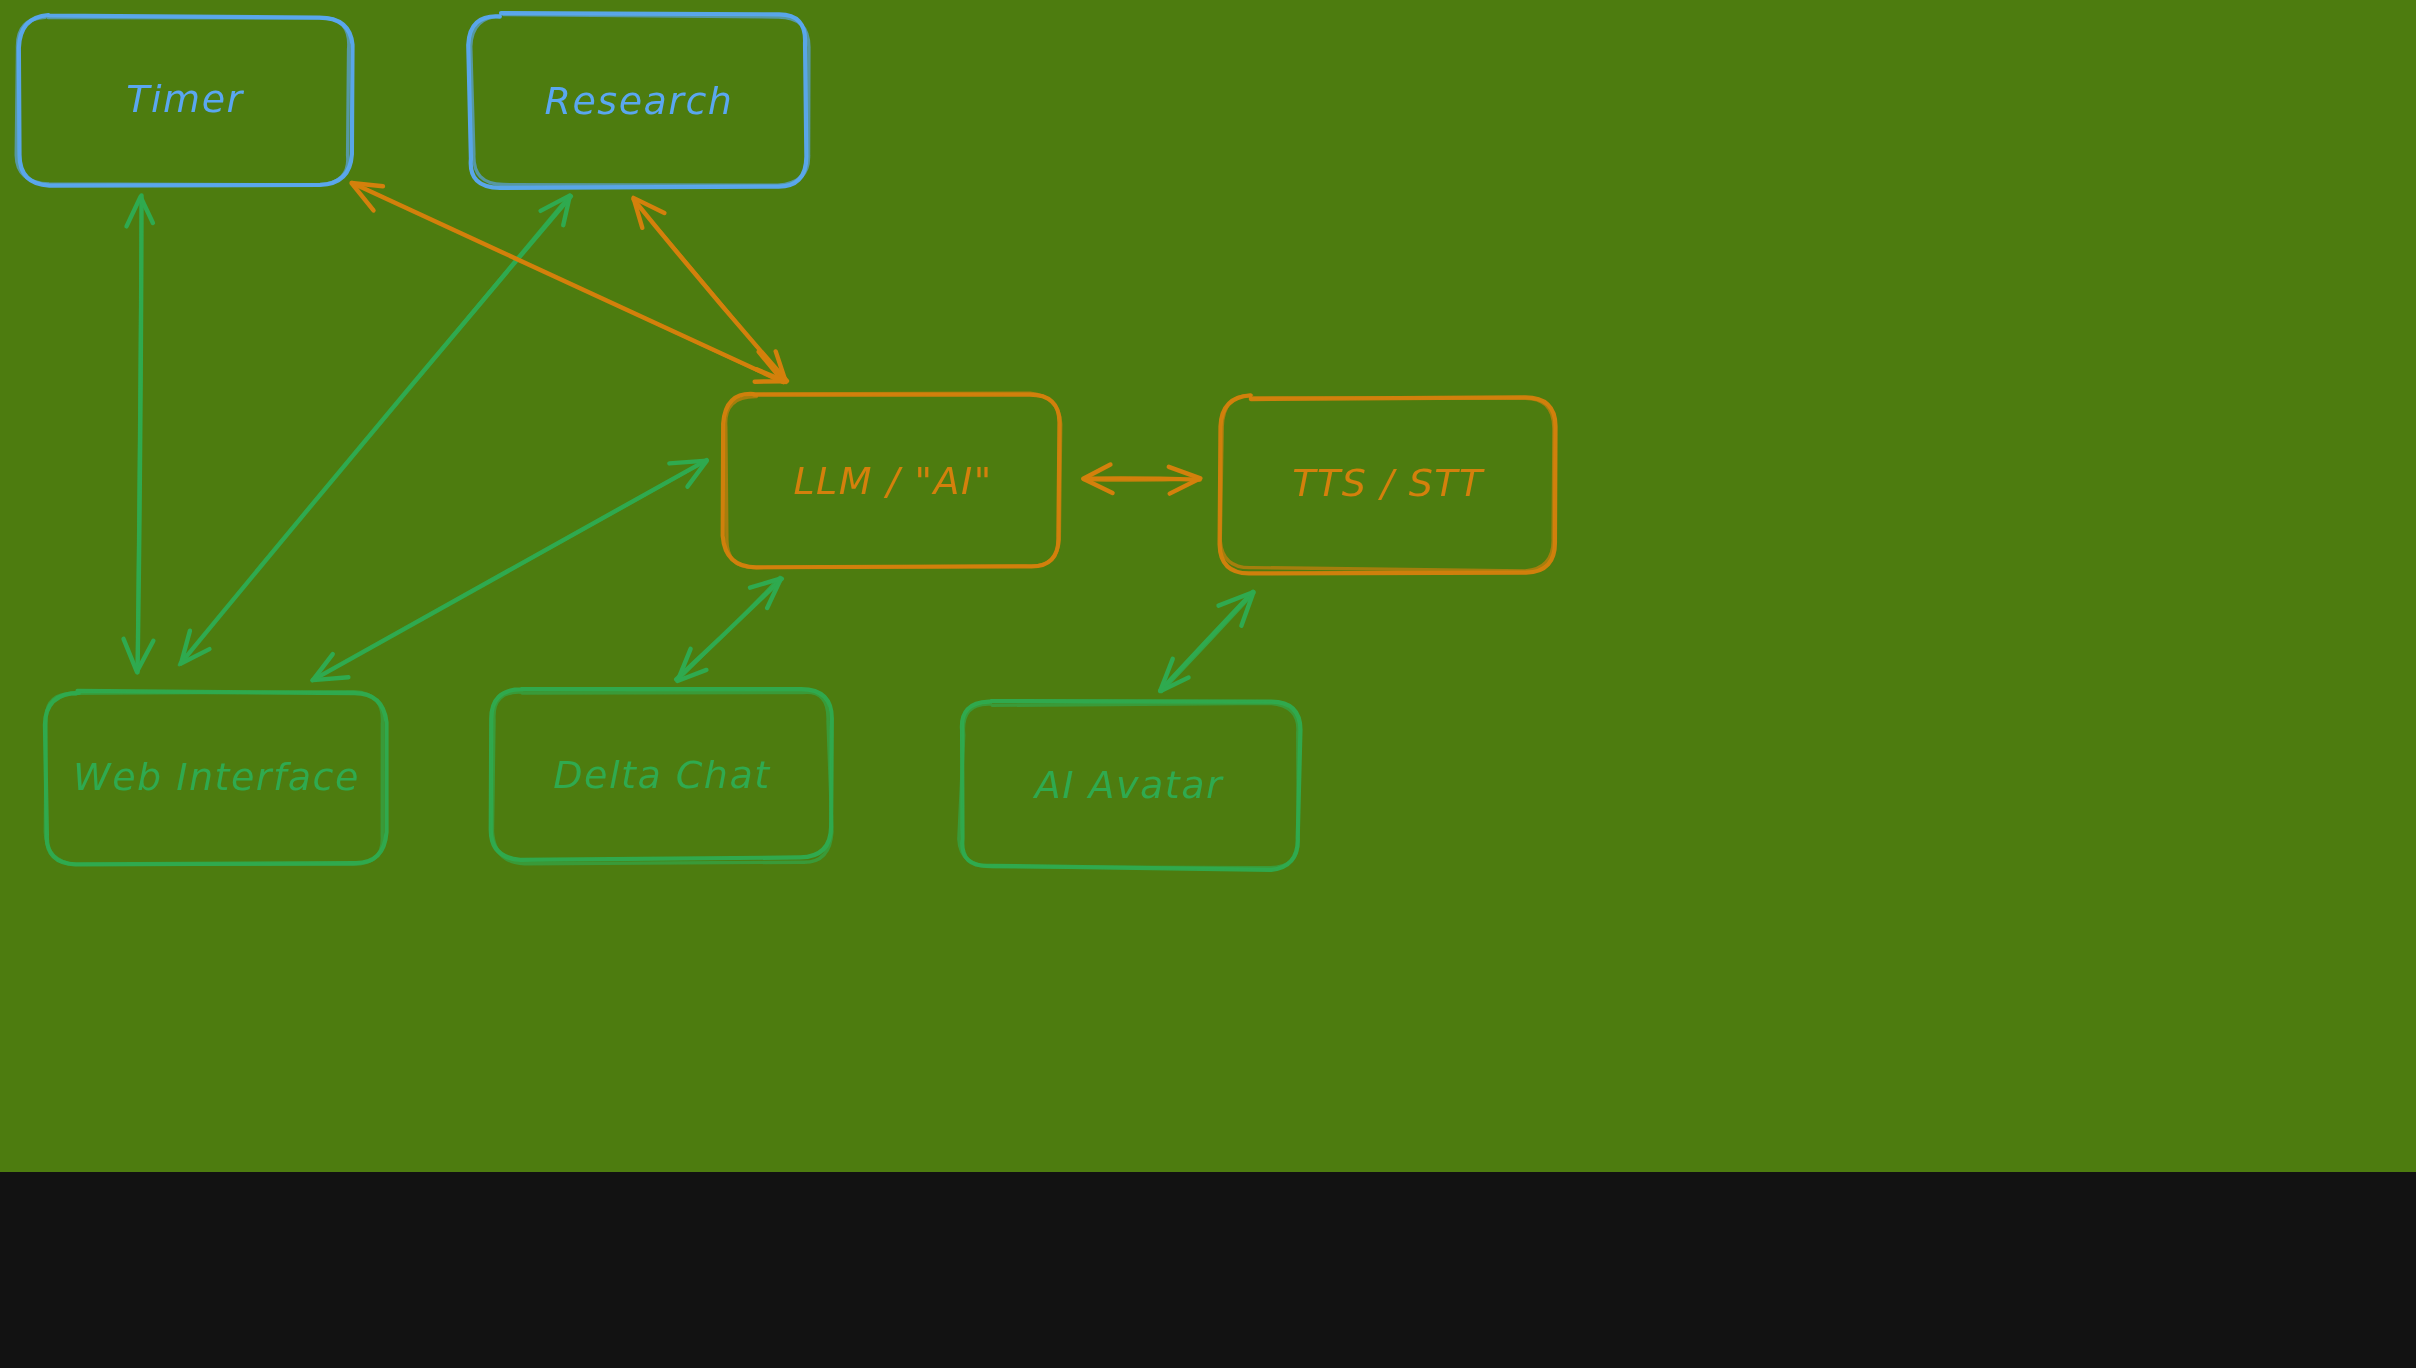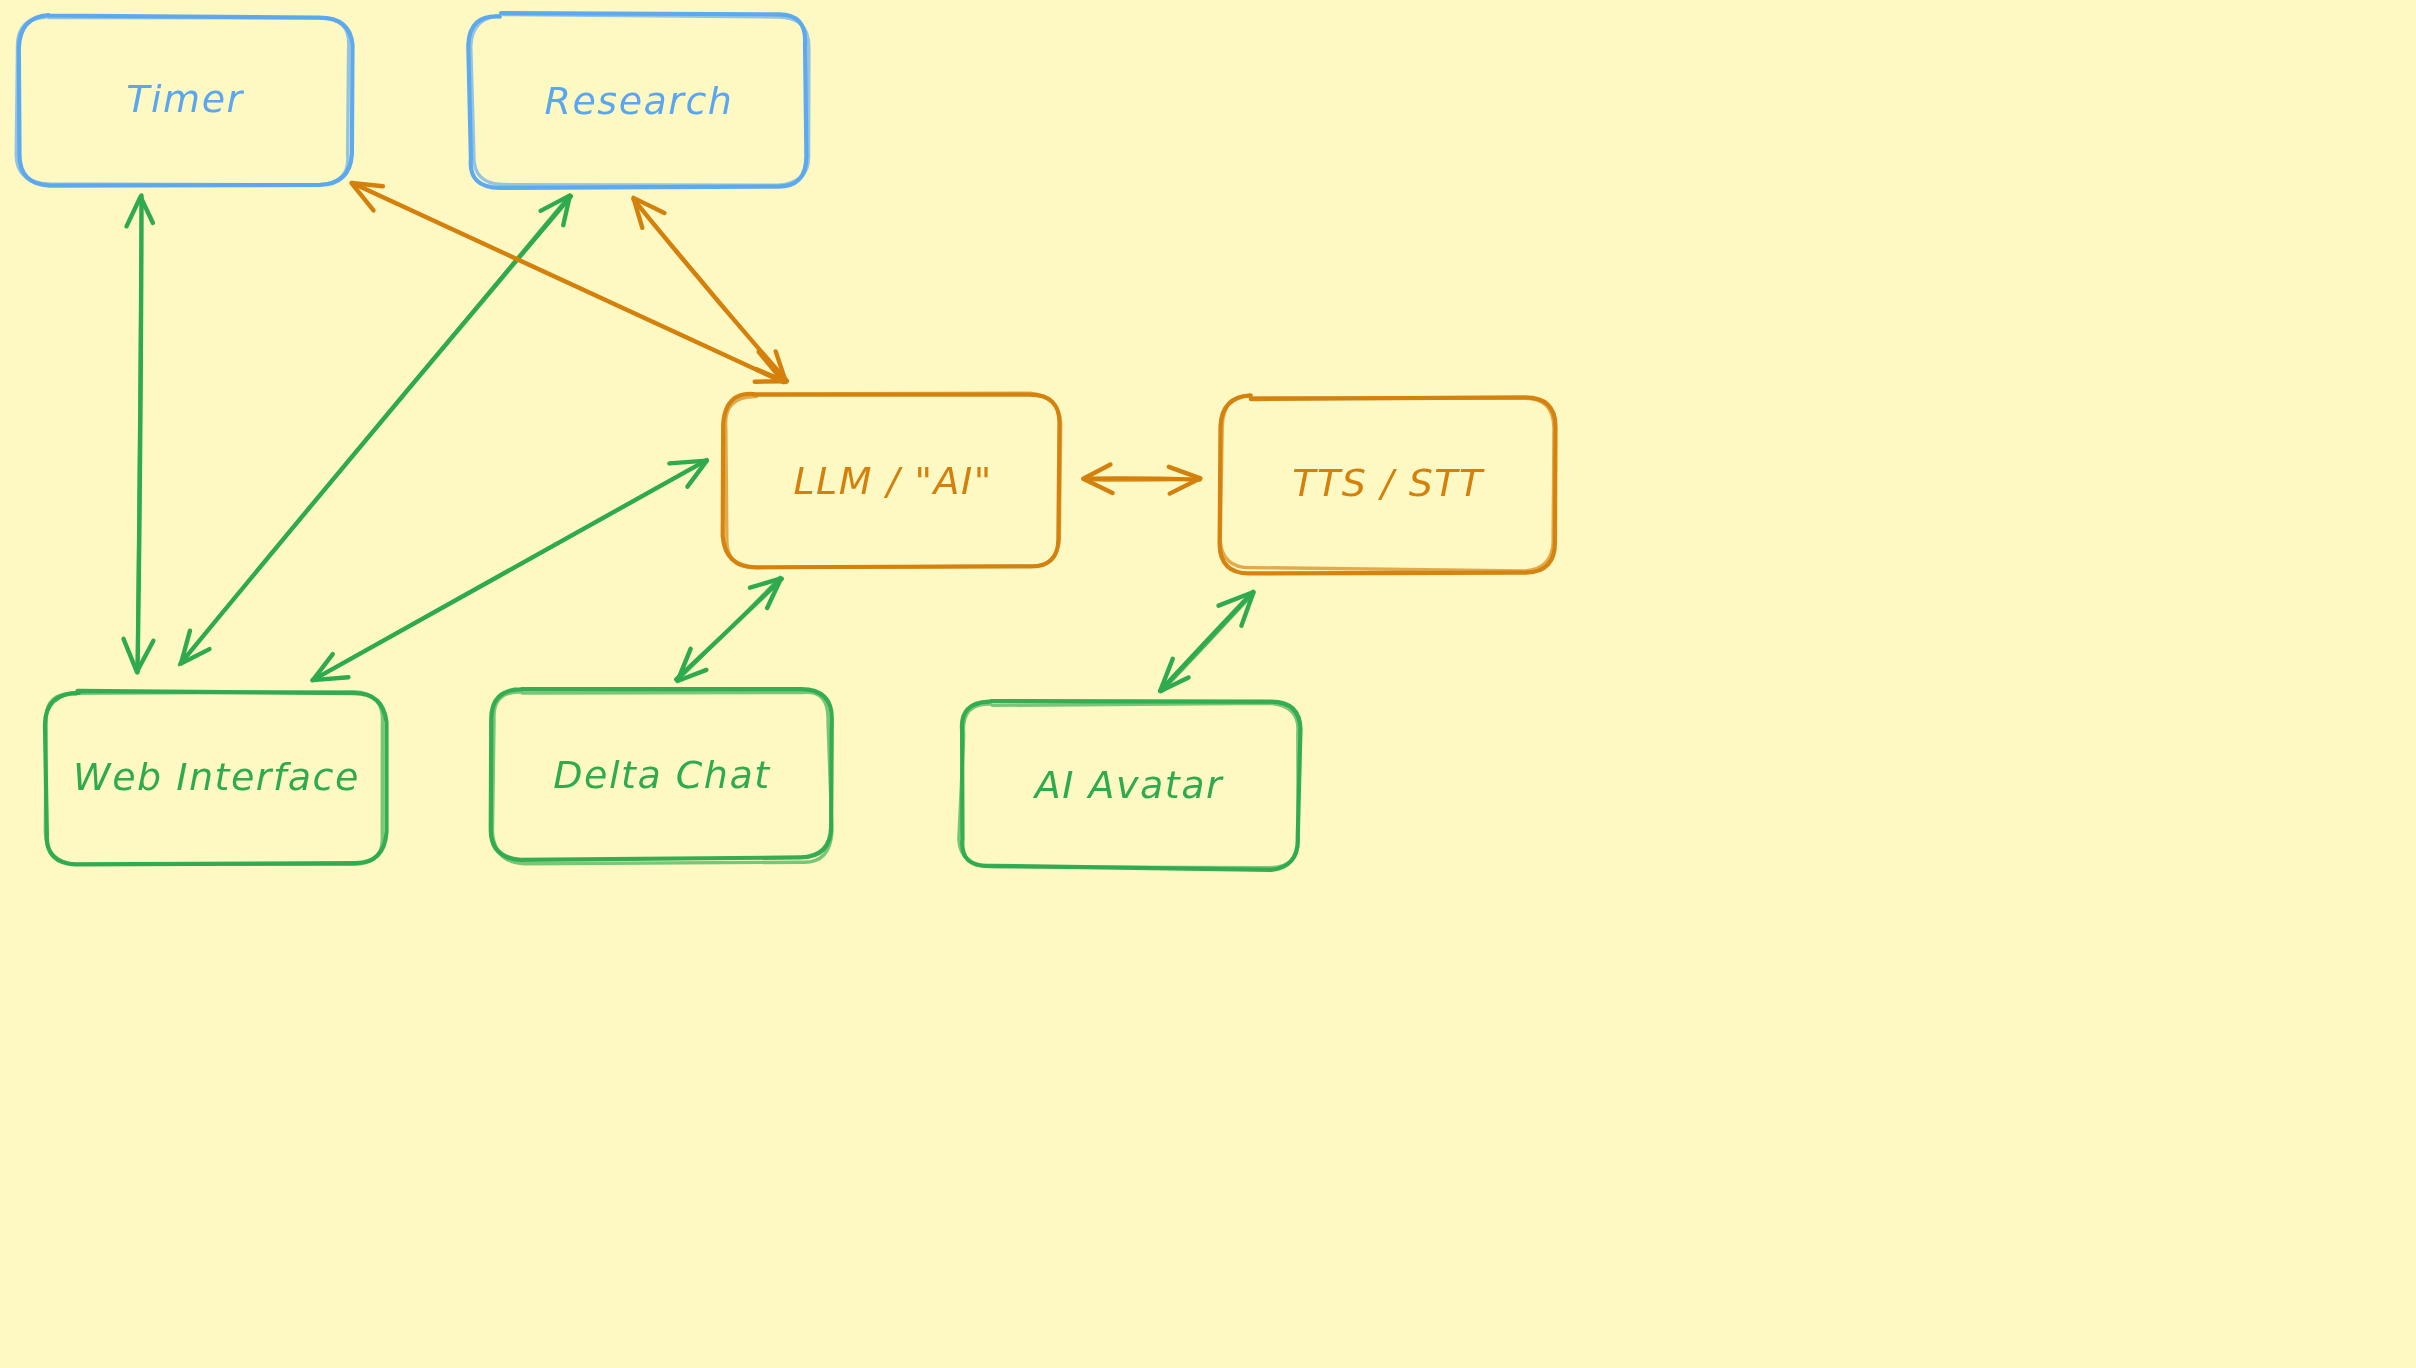--- a/index.html
+++ b/index.html
@@ -10,22 +10,22 @@
   }
   body {
     width: 2416px;
     height: 1368px;
     overflow: hidden;
     font-family: "DejaVu Sans", sans-serif;
   }
   #canvas {
     position: relative;
     width: 2416px;
-    height: 1368px;
-    background: #fef9c3;
+    height: 1172px;
+    background: #4d7c0f;
   }
   #scene {
     position: absolute;
     top: 0;
     left: 0;
     width: 2416px;
     height: 1368px;
   }
   .node-label {
     font-family: "DejaVu Sans", sans-serif;

